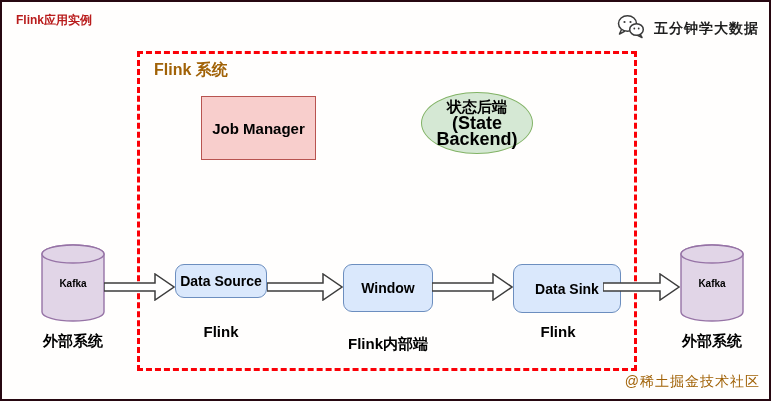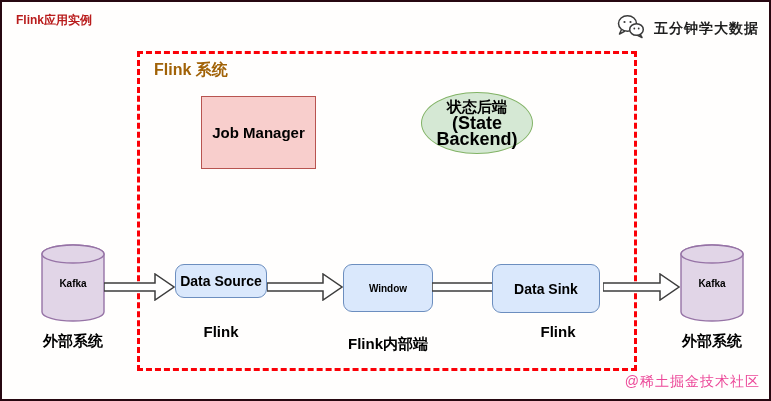--- a/index.html
+++ b/index.html
@@ -4,44 +4,44 @@
 <style>
   html,body{margin:0;padding:0;background:#ffffff;font-family:"Liberation Sans","DejaVu Sans",sans-serif;}
   .stage{position:relative;width:771px;height:401px;background:#fffefd;border:2px solid #270811;box-sizing:border-box;overflow:hidden;}
   .abs{position:absolute;}
   .page-title{left:14px;top:10px;font-size:12px;font-weight:bold;color:#b91c1c;}
   .brand{right:10px;top:12px;display:flex;align-items:center;gap:9px;}
   .brand-label{font-size:14px;font-weight:bold;color:#1f1f1f;letter-spacing:1px;}
   .system-box{left:135px;top:49px;width:500px;height:320px;border:3px dashed #fb0007;box-sizing:border-box;}
   .system-label{left:152px;top:58px;font-size:16px;font-weight:bold;color:#a16207;}
   .node{display:flex;align-items:center;justify-content:center;text-align:center;box-sizing:border-box;font-weight:bold;color:#000;}
-  .job-manager{left:199px;top:94px;width:115px;height:73px;background:#f8cecc;border:1px solid #b85450;font-size:15px;}
+  .job-manager{left:199px;top:94px;width:115px;height:64px;background:#f8cecc;border:1px solid #b85450;font-size:15px;}
   .state-backend{left:419px;top:90px;width:112px;height:62px;background:#d5e8d4;border:1px solid #82b366;border-radius:50%;flex-direction:column;line-height:16px;}
   .state-cn{font-size:15px;}
   .state-en{font-size:18px;}
   .proc{background:#dae8fc;border:1px solid #6c8ebf;border-radius:9px;font-size:14px;}
   .data-source{left:173px;top:262px;width:92px;height:34px;}
-  .window-box{left:341px;top:262px;width:90px;height:48px;font-size:10px;}
-  .data-sink{left:490px;top:262px;width:108px;height:49px;}
+  .window-box{left:341px;top:262px;width:90px;height:48px;font-size:14px;}
+  .data-sink{left:511px;top:262px;width:108px;height:49px;}
   .cyl{width:64px;height:78px;}
   .cyl-left{left:39px;top:242px;}
   .cyl-right{left:678px;top:242px;}
   .cyl .cyl-label{position:absolute;left:0;top:34px;width:100%;text-align:center;font-size:10px;font-weight:bold;color:#000;}
   .caption{font-size:15px;font-weight:bold;color:#000;text-align:center;line-height:17px;}
   .cap-ext-left{left:31px;top:330px;width:80px;}
   .cap-source{left:169px;top:321px;width:100px;}
   .cap-internal{left:336px;top:333px;width:100px;}
   .cap-sink{left:506px;top:321px;width:100px;}
   .cap-ext-right{left:670px;top:330px;width:80px;}
   .arrow{height:28px;}
   .arr1{left:102px;top:271px;}
   .arr2{left:265px;top:271px;}
   .arr3{left:430px;top:271px;}
   .arr4{left:601px;top:271px;}
-  .watermark{right:9px;top:371px;font-size:14px;color:#ec4899;letter-spacing:1px;}
+  .watermark{right:9px;top:371px;font-size:14px;color:#a16207;letter-spacing:1px;}
 </style>
 </head>
 <body>
 
 <div class="stage">
 
   <div class="abs page-title">Flink应用实例</div>
 
   <div class="abs brand">
     <span>

